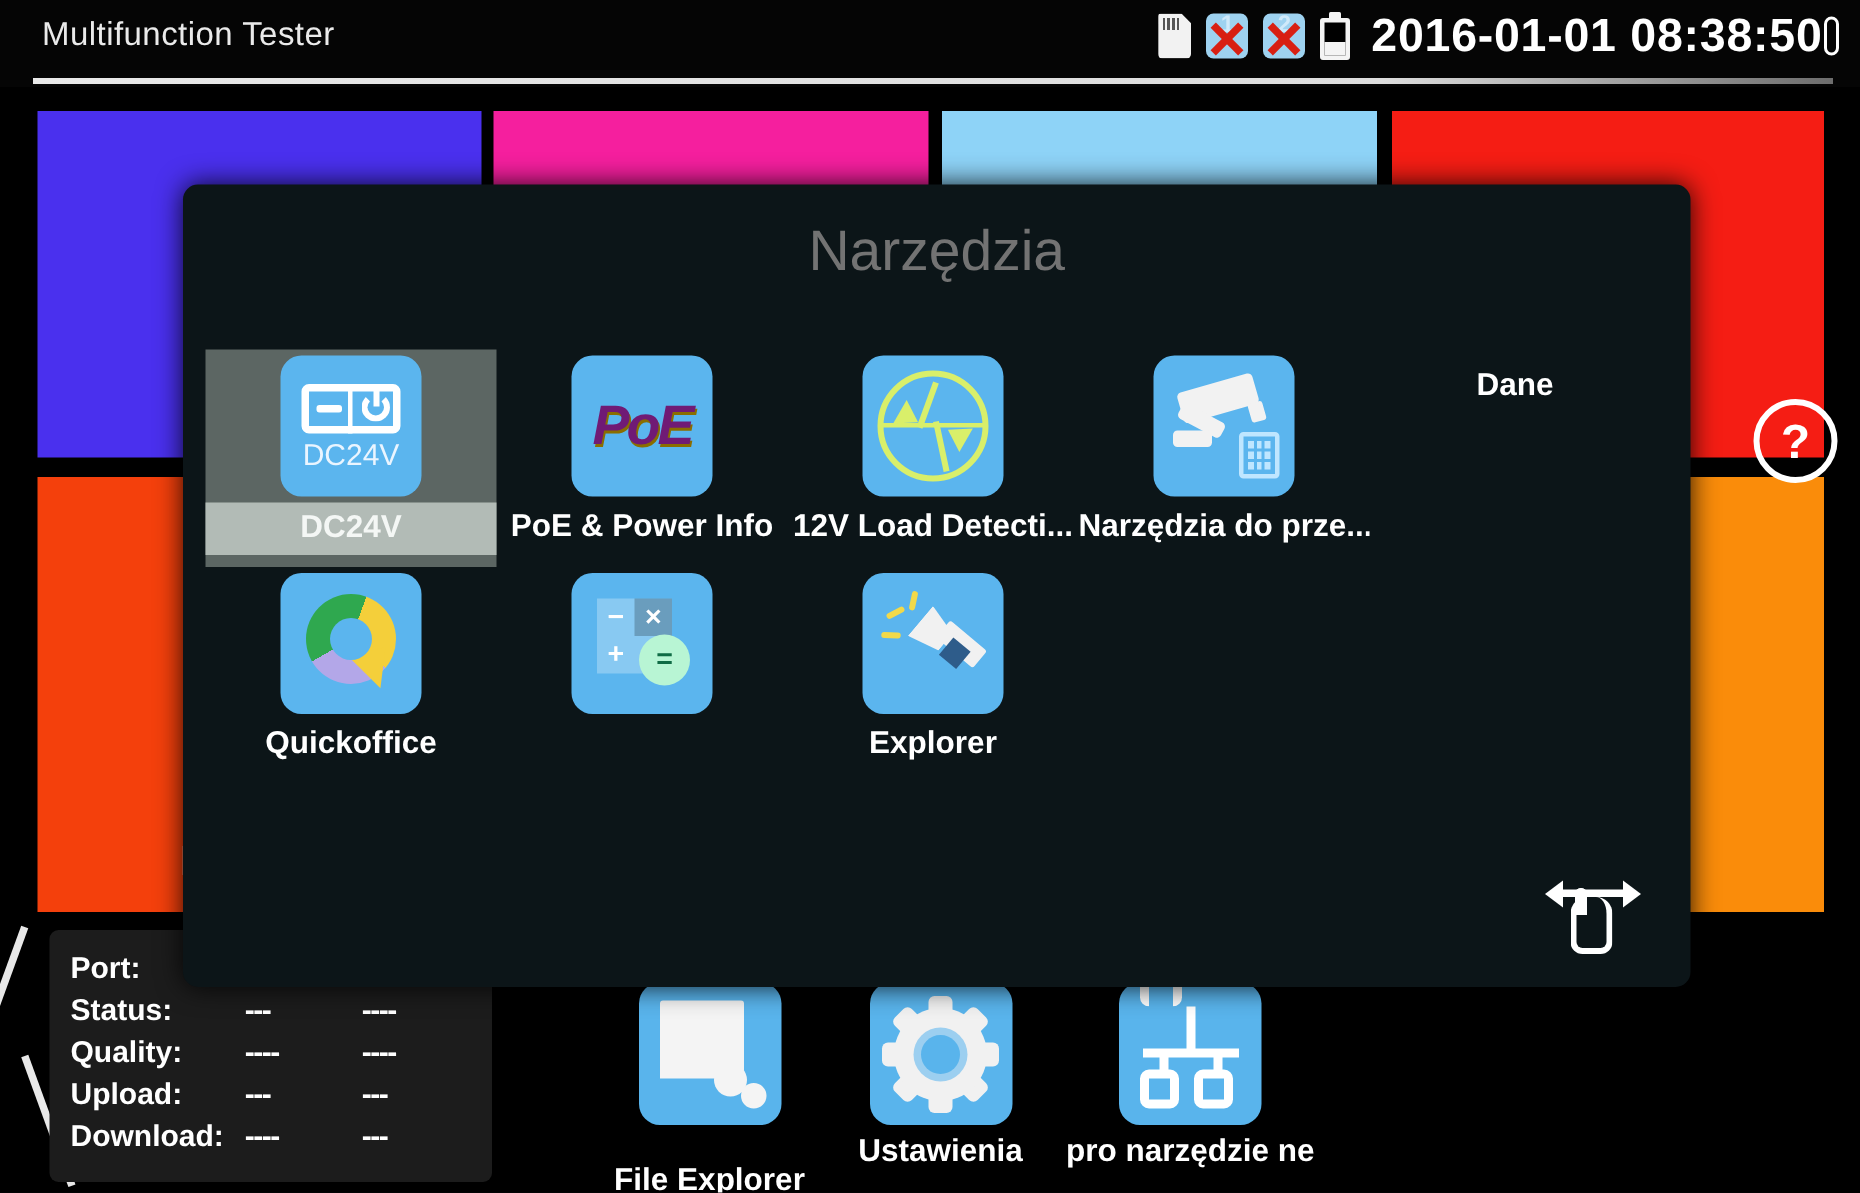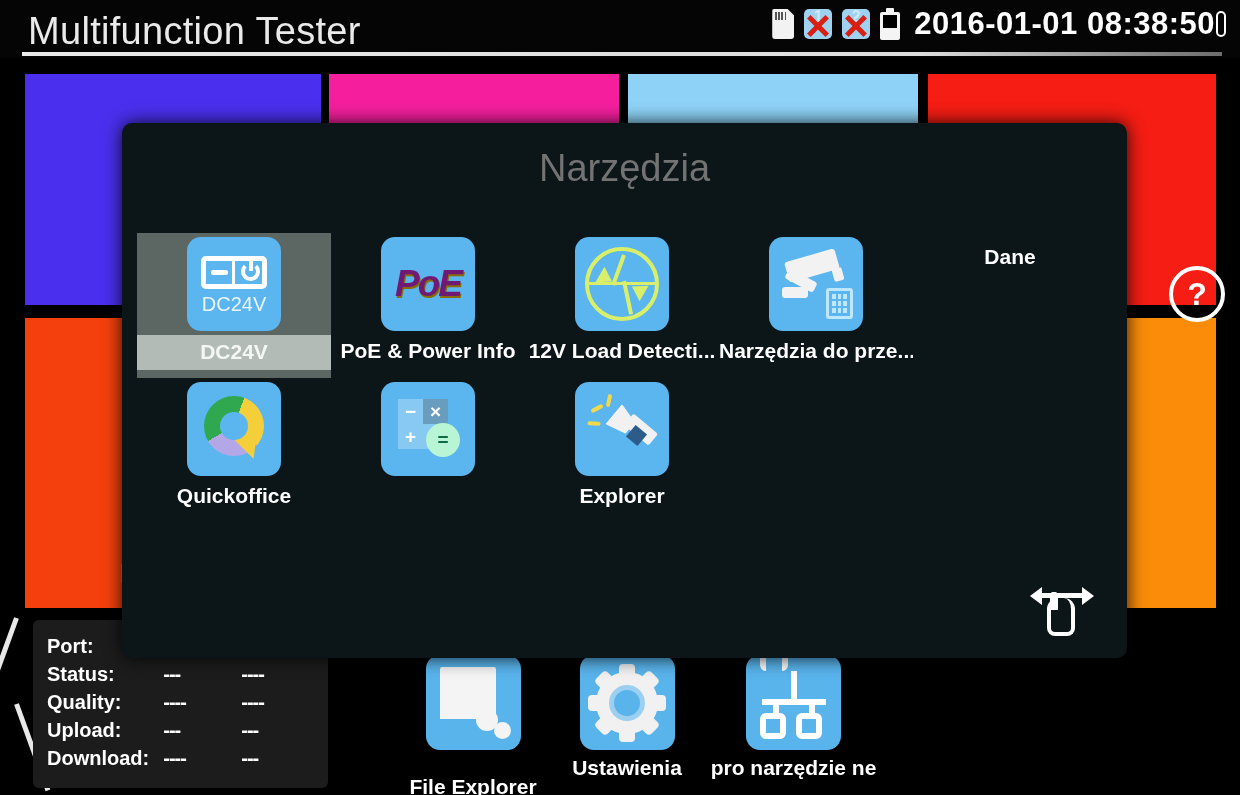--- a/index.html
+++ b/index.html
@@ -21,21 +21,21 @@
     width: 1240px; height: 58px;
     background: #050505;
   }
   #statusbar .underline {
     position: absolute; left: 22px; top: 52px;
     width: 1200px; height: 4px;
     background: linear-gradient(to right, #e9e9e9 0%, #dddddd 75%, #6d6d6d 100%);
   }
   #app-title {
     position: absolute; left: 28px; top: 10px;
-    font-size: 38px; color: #eaeaea;
+    font-size: 22px; color: #eaeaea;
     letter-spacing: .3px;
     font-weight: 400;
   }
   #status-right {
     position: absolute; right: 14px; top: 6px;
     display: flex; align-items: center; gap: 10px;
   }
   .sd-icon {
     position: relative; width: 22px; height: 30px;
     background: #f2f2f2;

